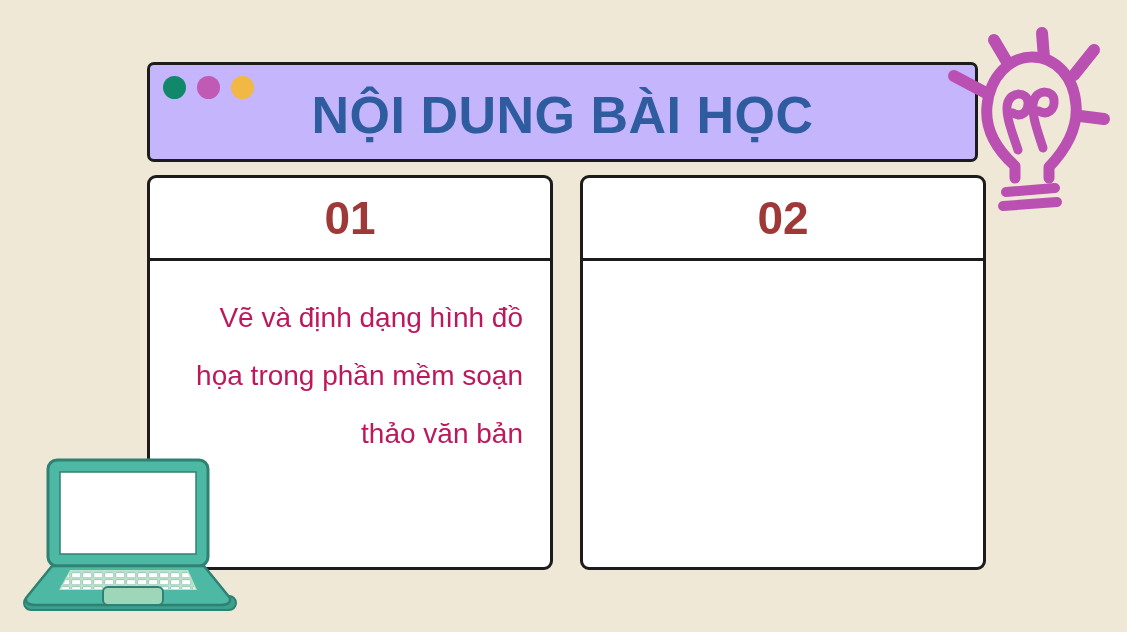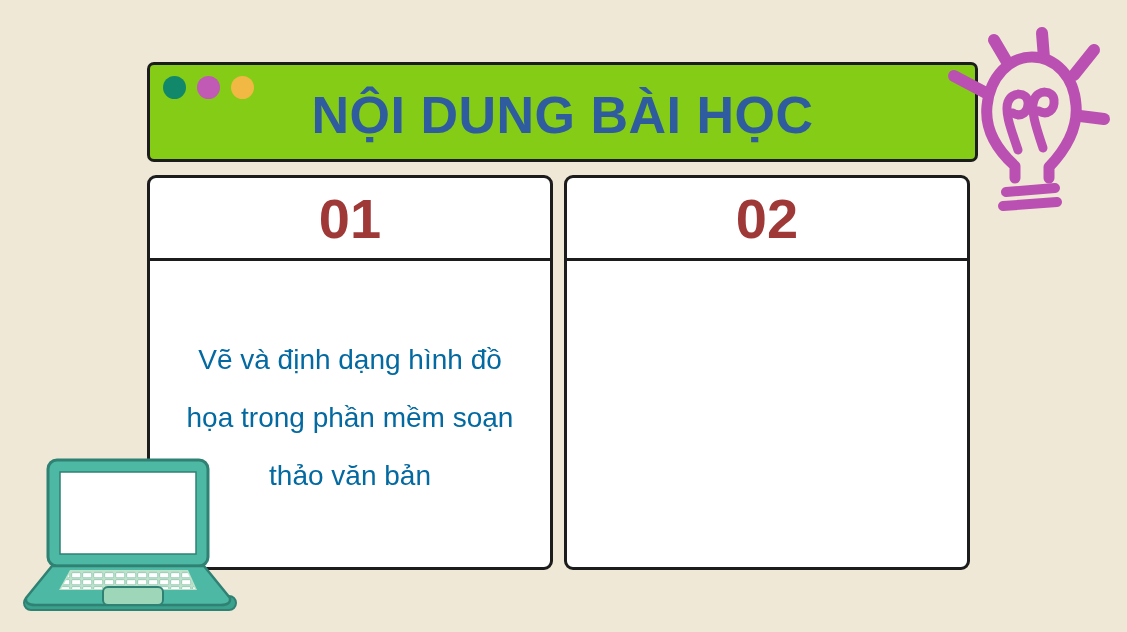--- a/index.html
+++ b/index.html
@@ -10,21 +10,21 @@
   .slide{
     position:relative;
     width:1127px;height:632px;
     background:#efe8d6;
     overflow:hidden;
   }
   
   .header-bar{
     position:absolute;left:147px;top:62px;
     width:831px;height:100px;
-    background:#84cc16;
+    background:#c4b5fd;
     border:3px solid #1c1c1c;border-radius:7px;
     box-sizing:border-box;
     display:flex;align-items:center;justify-content:center;
     z-index:2;
   }
   .window-dots{
     position:absolute;left:13px;top:11px;
     display:flex;gap:11px;
   }
   .dot{width:23px;height:23px;border-radius:50%;}
@@ -38,35 +38,35 @@
   
   .card{
     position:absolute;top:175px;
     width:406px;height:395px;
     background:#ffffff;
     border:3px solid #1c1c1c;border-radius:9px;
     box-sizing:border-box;
     z-index:2;
   }
   .card-1{left:147px;}
-  .card-2{left:564px;}
+  .card-2{left:580px;}
   .card-header{
     height:80px;
     border-bottom:3px solid #1c1c1c;
     display:flex;align-items:center;justify-content:center;
   }
   .card-number{
     color:#9e3937;
-    font-size:56px;font-weight:bold;
+    font-size:46px;font-weight:bold;
   }
   .card-body{
-    padding:70px 27px 0 27px;
-    text-align:center;
+    padding:28px 27px 0 27px;
+    text-align:right;
     font-size:28px;line-height:58px;
-    color:#0369a1;
+    color:#be185d;
   }
   
   .bulb-doodle{
     position:absolute;left:942px;top:20px;
     width:178px;height:202px;
     z-index:5;
   }
   .laptop-illustration{
     position:absolute;left:16px;top:446px;
     width:244px;height:178px;

